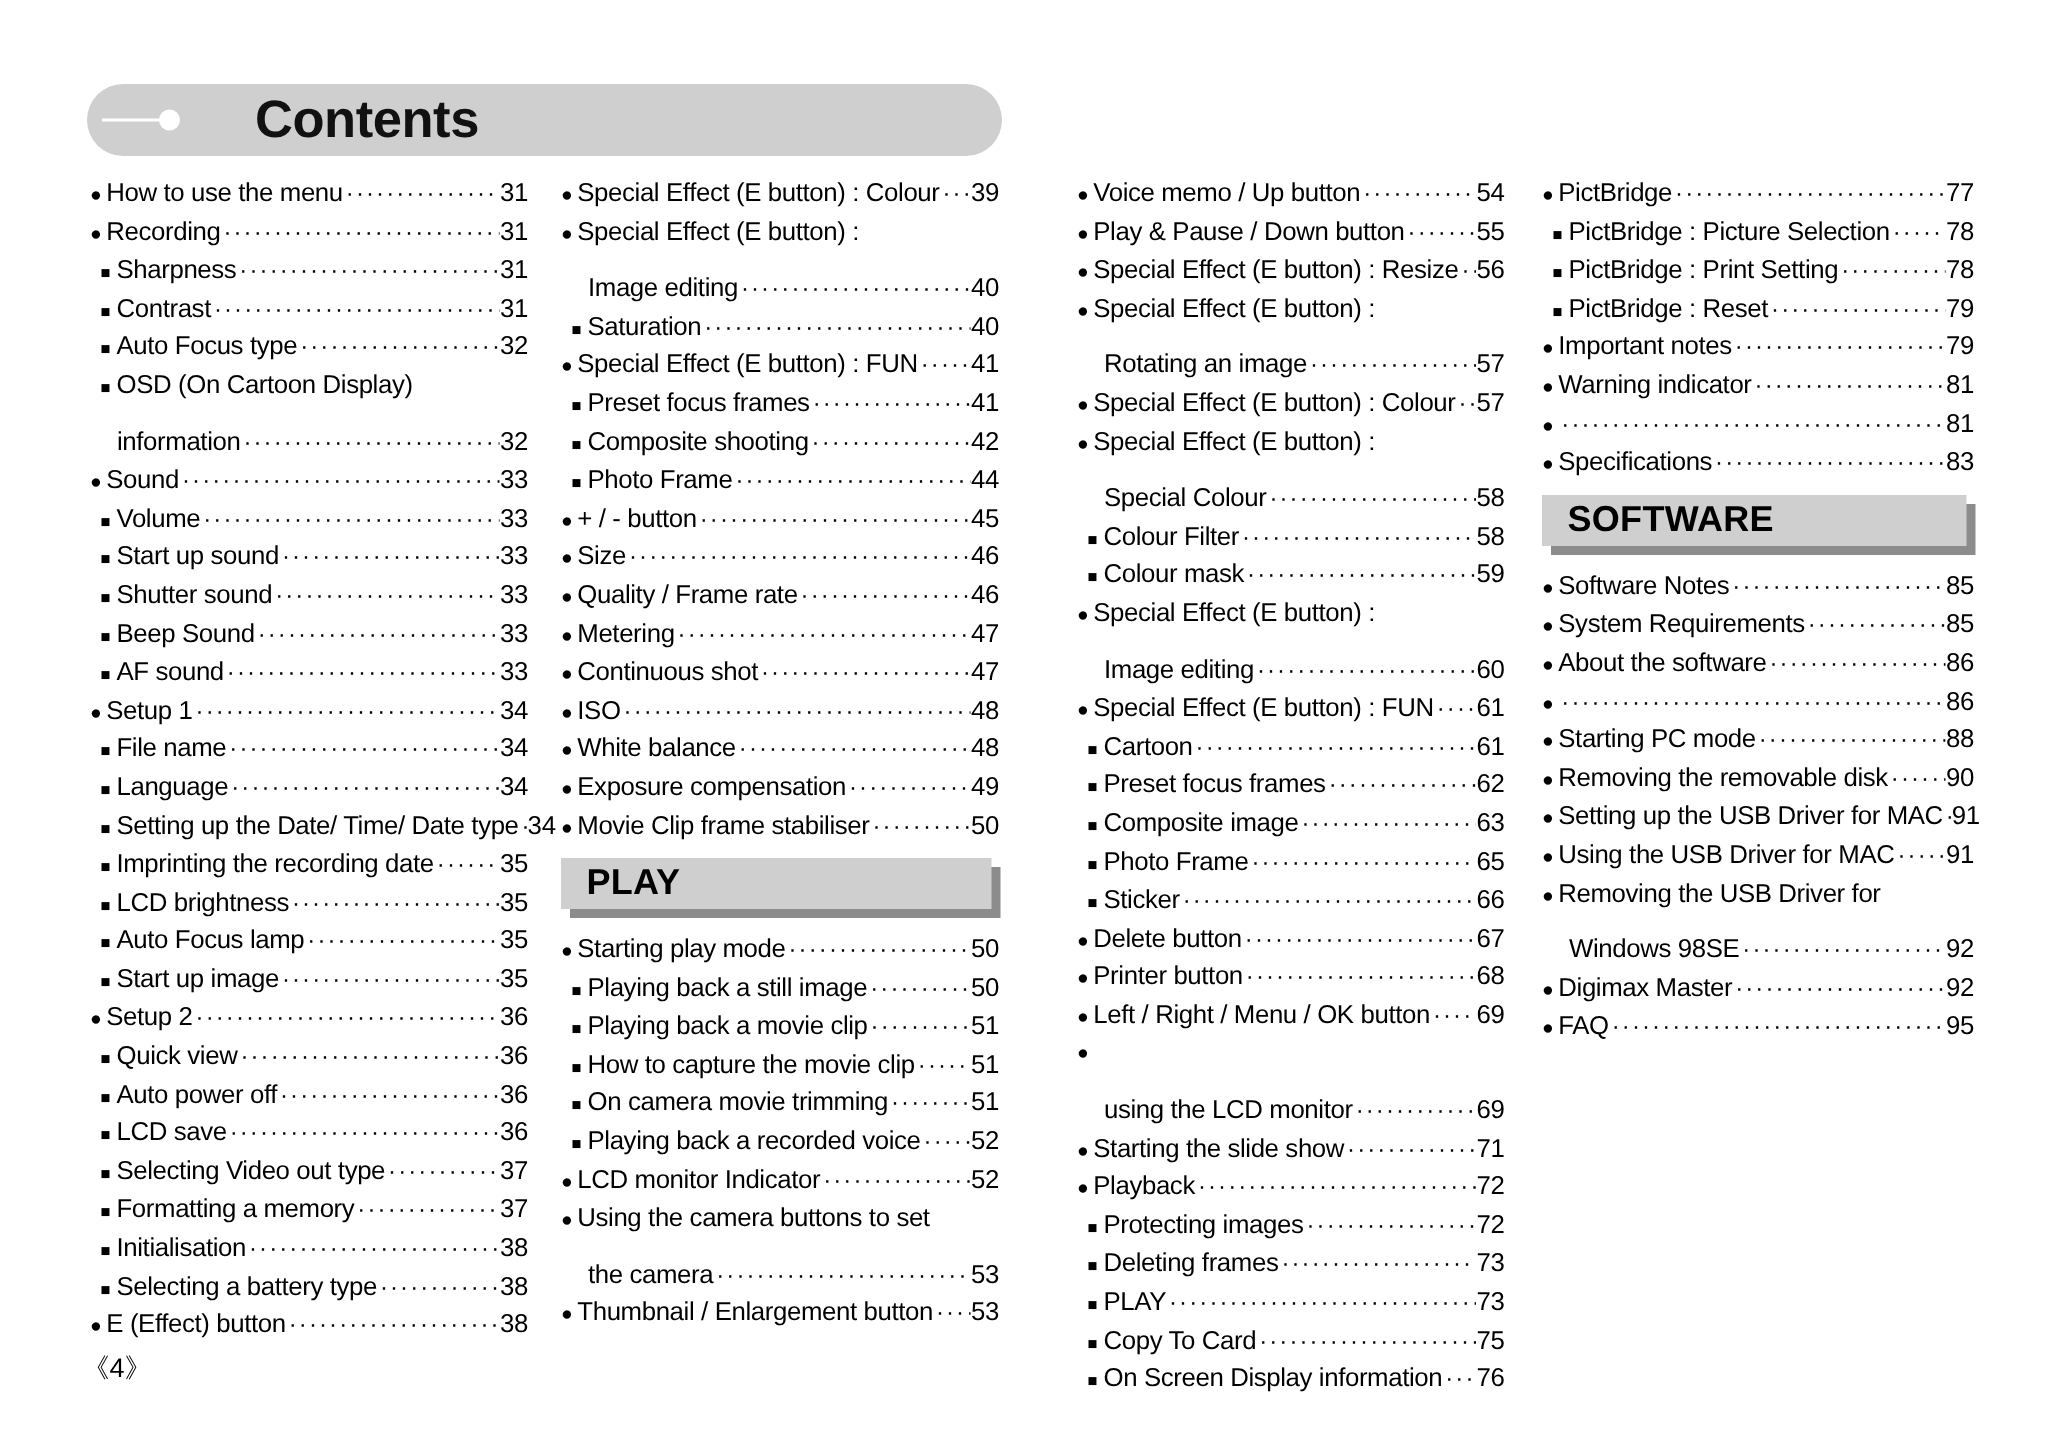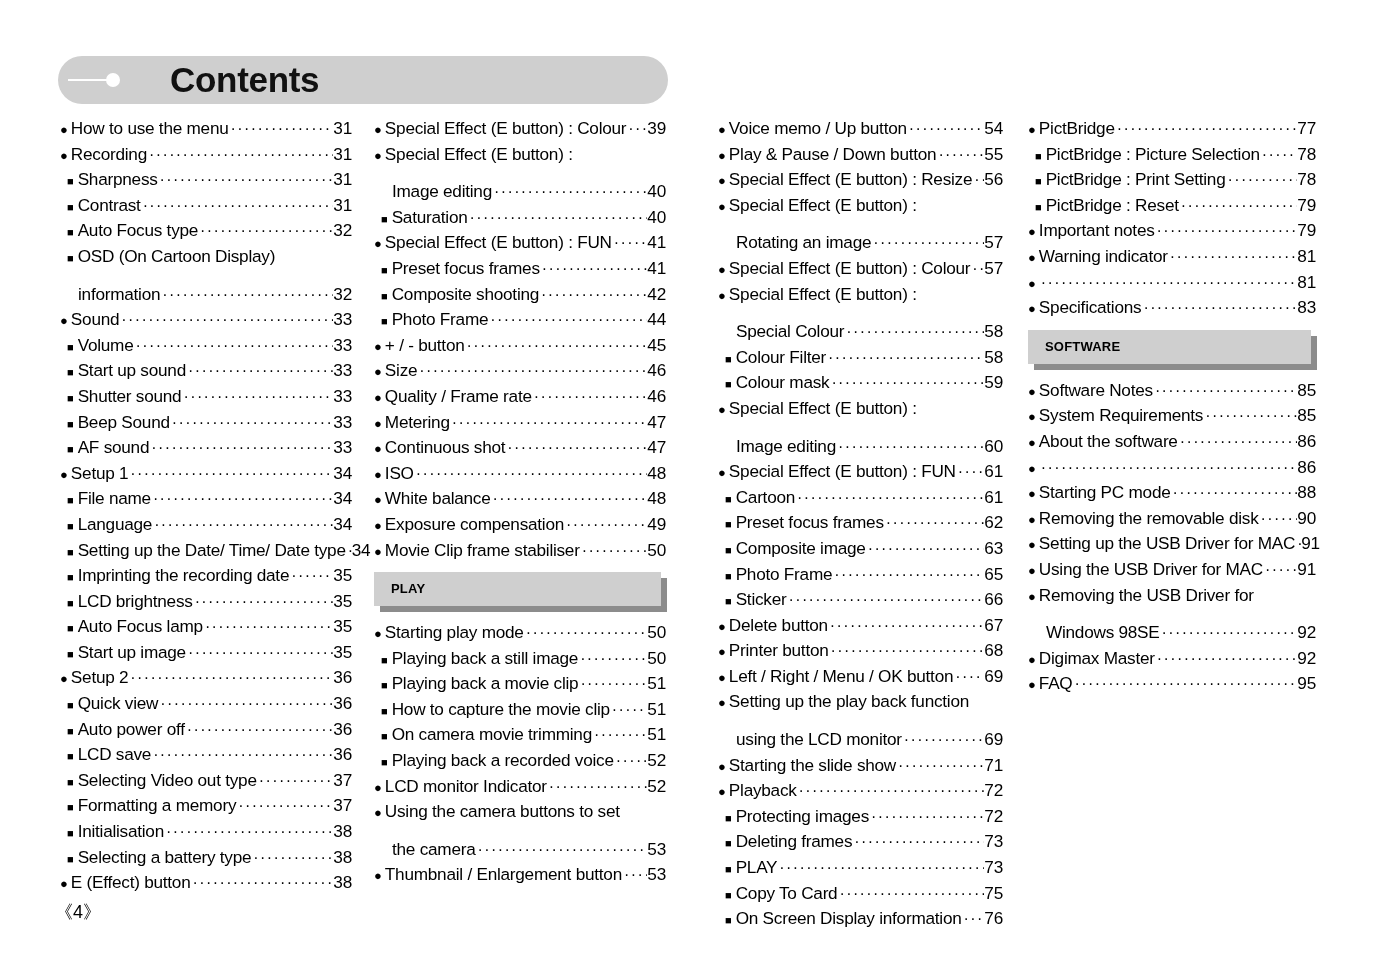--- a/index.html
+++ b/index.html
@@ -141,21 +141,21 @@
     right: 5px;
     height: 34px;
     background: #cfcfcf;
   }
   .section-bar .bar-text {
     position: absolute;
     left: 17px;
     top: 0;
     height: 34px;
     line-height: 34px;
-    font-size: 13px;
+    font-size: 24px;
     font-weight: bold;
     letter-spacing: 0.2px;
     color: #000;
   }
 
   
   .page-number {
     position: absolute;
     left: 55px;
     top: 900px;
@@ -637,21 +637,20 @@
           <span class="pageno">68</span>
         </div>
         <div class="row lvl1">
           <span class="bullet">●</span>
           <span class="label">Left / Right / Menu / OK button</span>
           <span class="leader">················································································</span>
           <span class="pageno">69</span>
         </div>
         <div class="row lvl1 nolead">
           <span class="bullet">●</span>
-          <span class="label">Setting up the play back function</span>
           <span class="pageno"></span>
         </div>
         <div class="row cont">
           <span class="label">using the LCD monitor</span>
           <span class="leader">················································································</span>
           <span class="pageno">69</span>
         </div>
         <div class="row lvl1">
           <span class="bullet">●</span>
           <span class="label">Starting the slide show</span>

